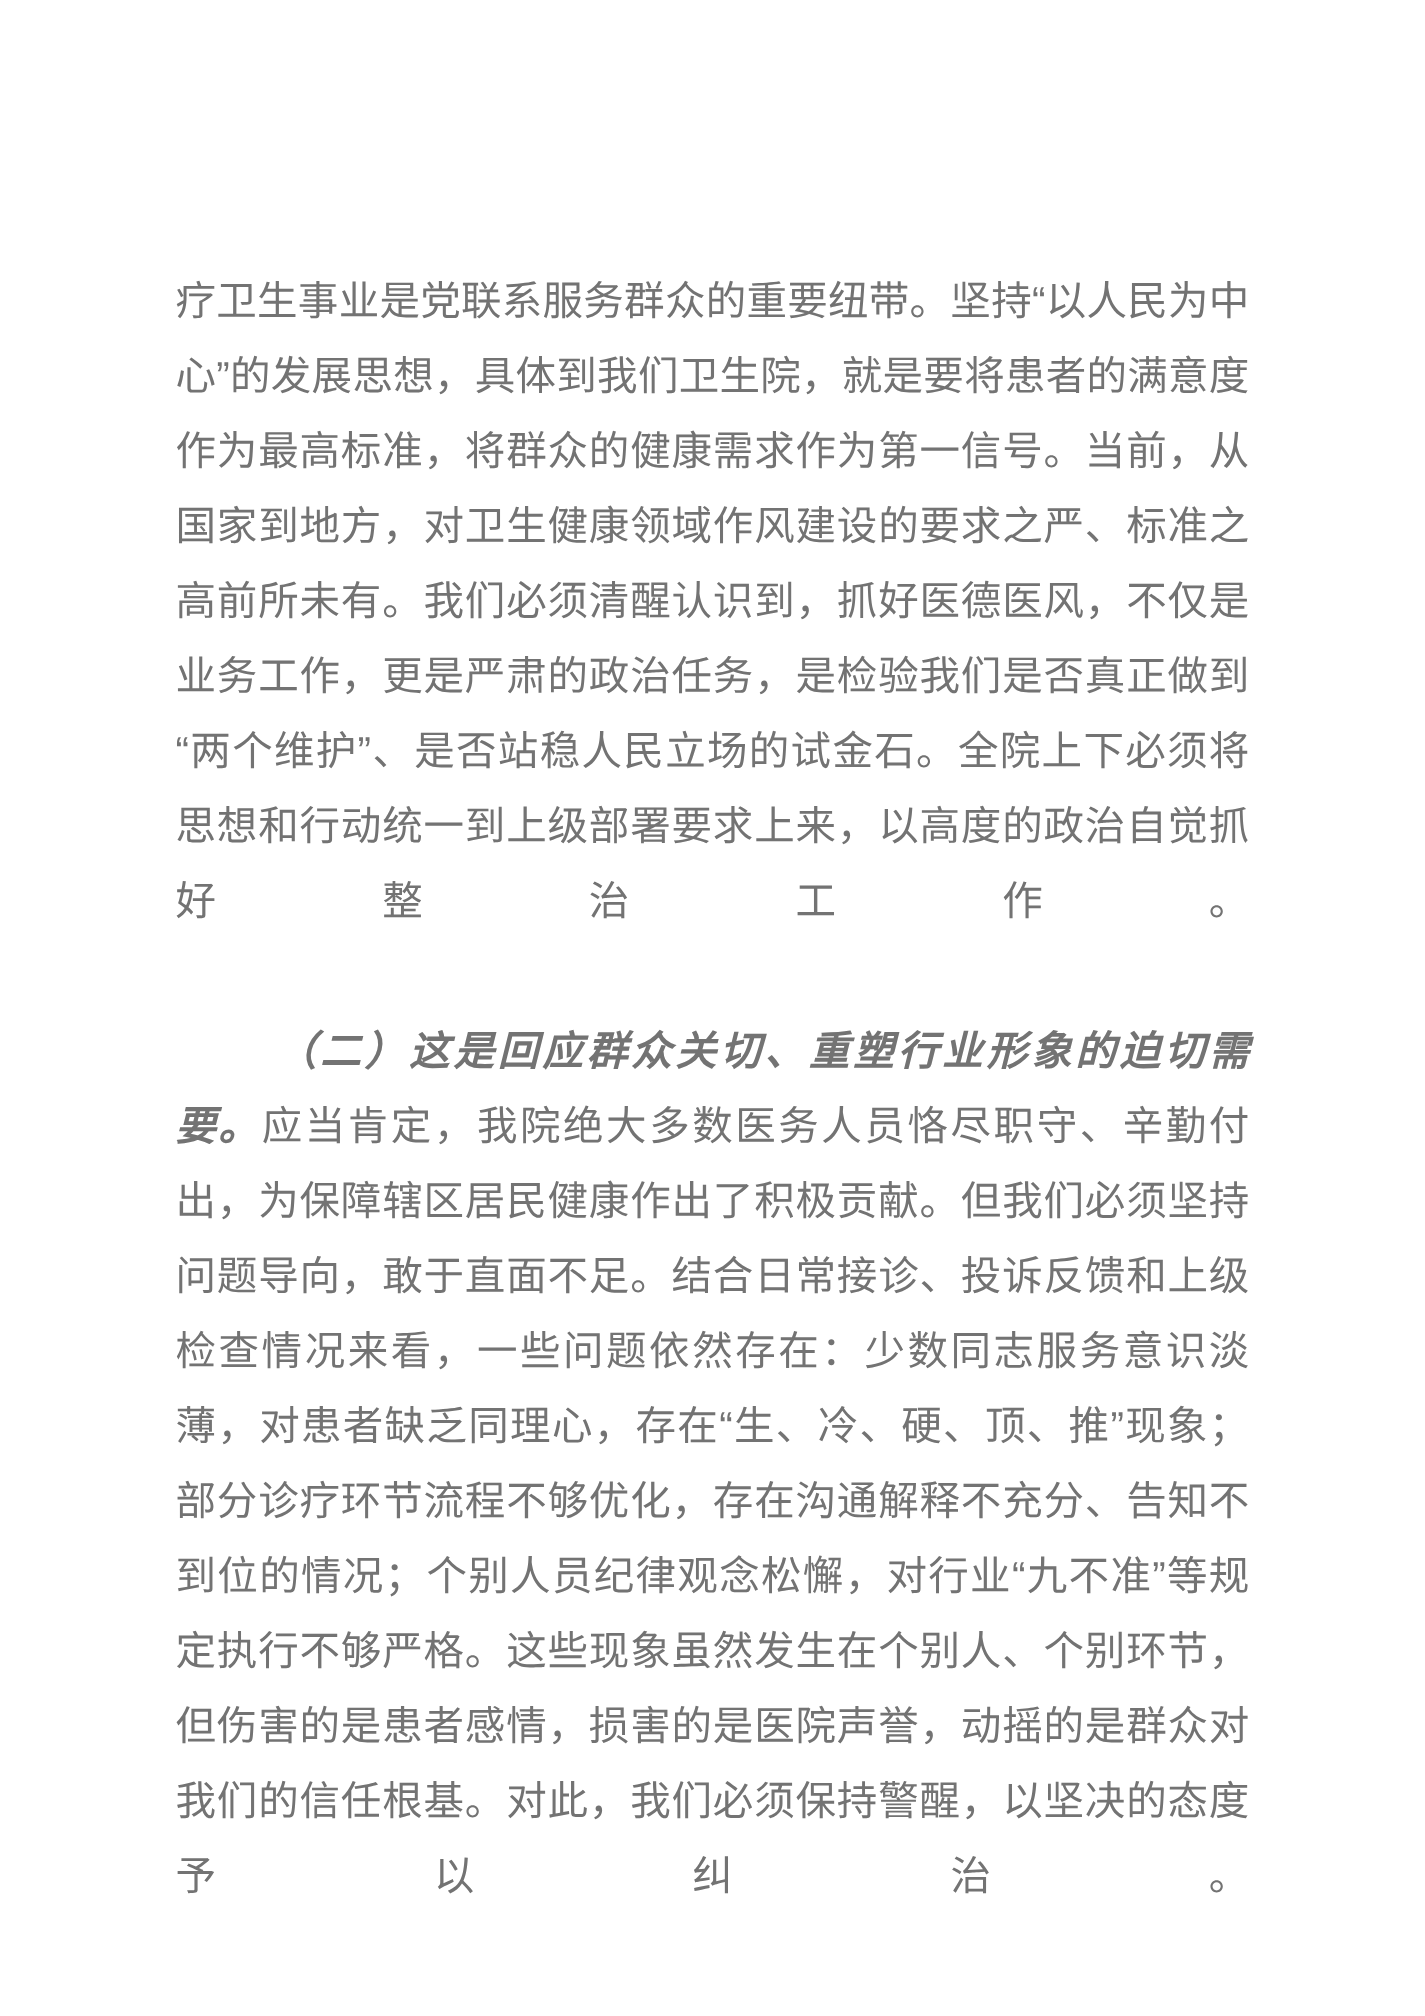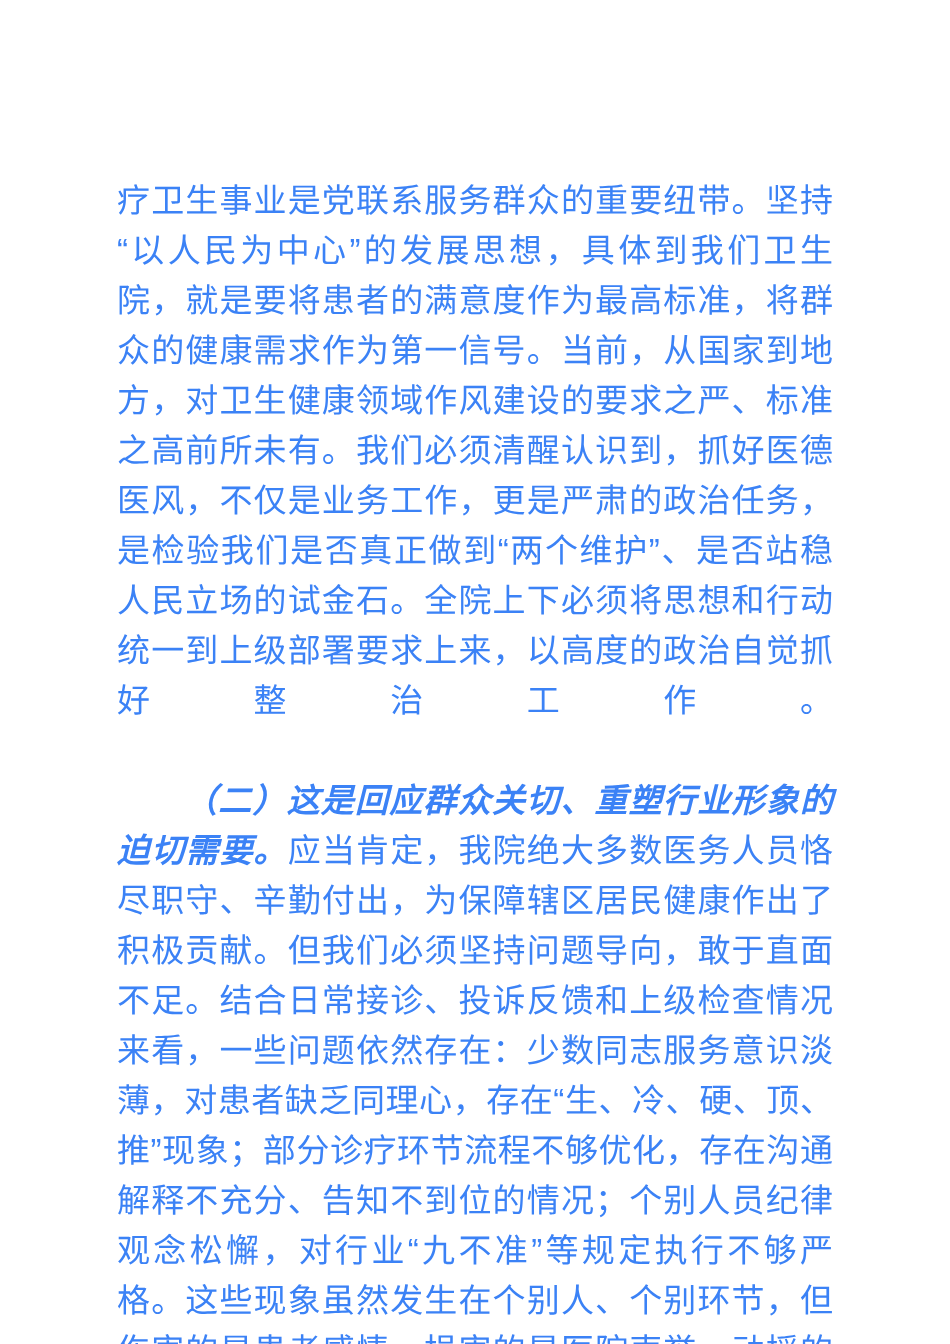--- a/index.html
+++ b/index.html
@@ -22,23 +22,23 @@
     position: absolute;
     left: 117px;
     top: 176px;
     width: 716px;
   }
 
   .para {
     margin: 0;
     padding: 0;
     font-family: "Liberation Sans", "DejaVu Sans", sans-serif;
-    font-size: 33px;
+    font-size: 27px;
     line-height: 50px;
-    color: #3b82f6;
+    color: #737373;
     text-align: justify;
     text-justify: inter-ideograph;
     letter-spacing: 0.1px;
     font-weight: 400;
     -webkit-font-smoothing: antialiased;
   }
 
   .para.indent {
     text-indent: 67px;
   }

